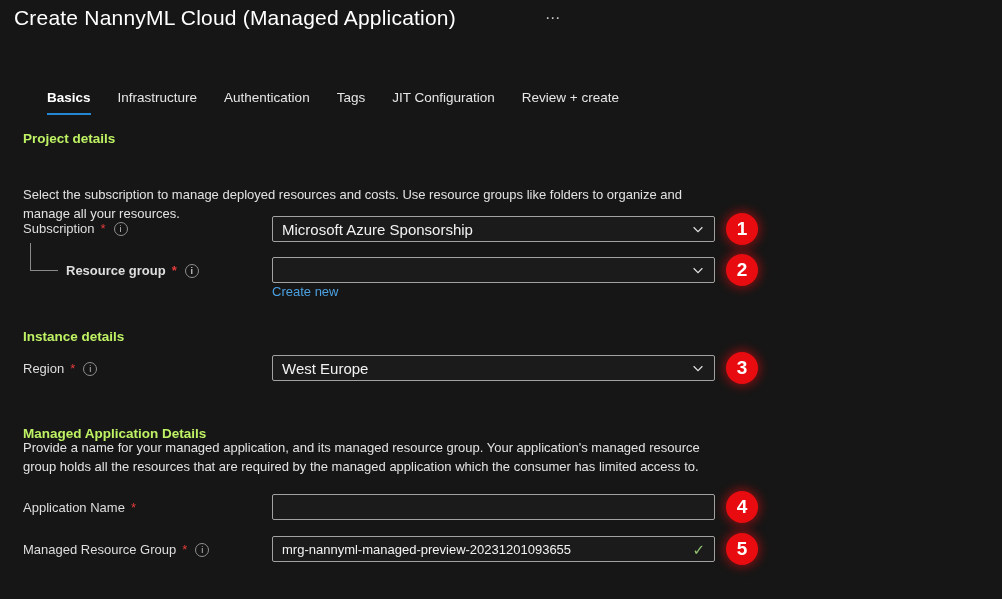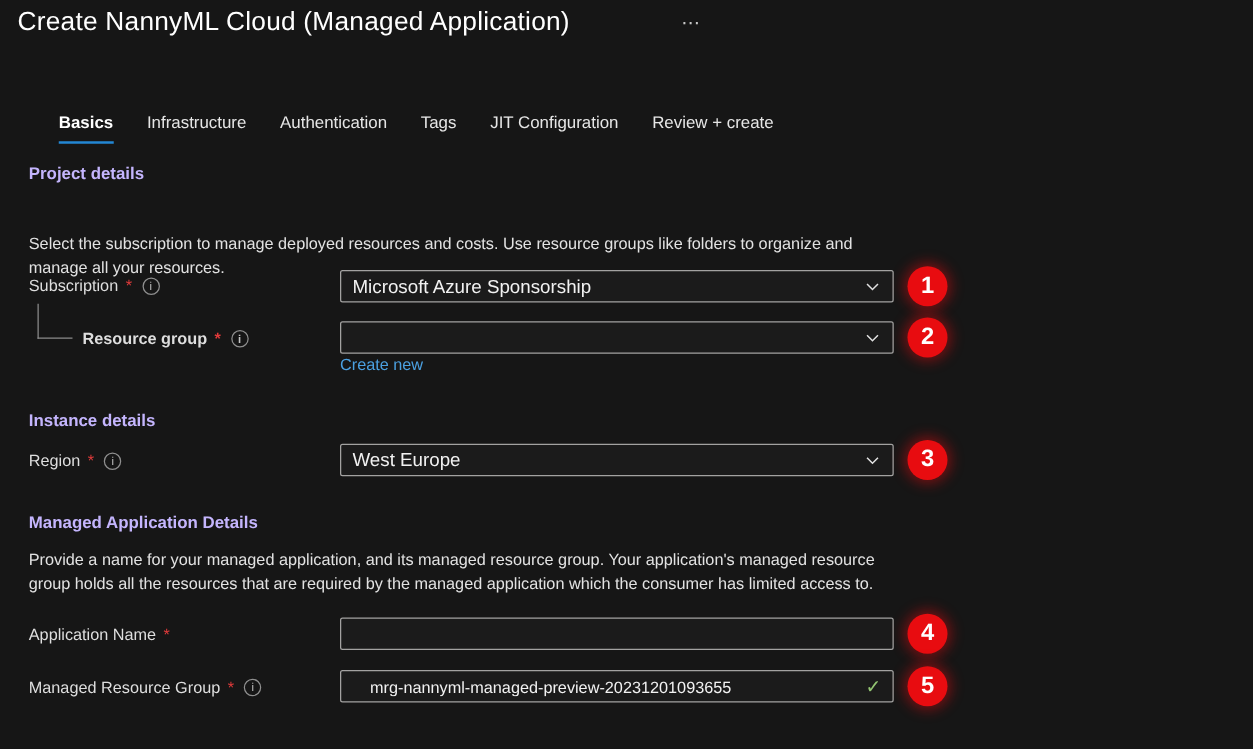--- a/index.html
+++ b/index.html
@@ -55,33 +55,33 @@
     color: #ffffff;
     border-bottom-color: #2387d3;
   }
 
   
   .section-heading {
     position: absolute;
     left: 23px;
     font-size: 13.5px;
     font-weight: bold;
-    color: #c4b5fd;
+    color: #bef264;
   }
   .section-desc {
     position: absolute;
     left: 23px;
     font-size: 13px;
     line-height: 19px;
     color: #e2e2e2;
   }
   #h-project { top: 131px; }
   #p-project { top: 157px; width: 668px; margin-top: 28px; }
   #h-instance { top: 329px; }
-  #h-managed { top: 410px; }
+  #h-managed { top: 426px; }
   #p-managed { top: 438px; width: 684px; }
 
   
   .field-label {
     position: absolute;
     font-size: 13px;
     color: #dedede;
     display: flex;
     align-items: center;
     gap: 5px;
@@ -155,21 +155,20 @@
   .control input {
     flex: 1;
     background: transparent;
     border: none;
     outline: none;
     color: #f2f2f2;
     font-family: inherit;
     font-size: 13px;
     height: 100%;
     padding: 0;
-    margin-left: 14px;
   }
   #dd-subscription { top: 216px; }
   #dd-resource-group { top: 257px; }
   #dd-region { top: 355px; }
   #in-app-name { top: 494px; }
   #in-mrg { top: 536px; }
 
   .link {
     position: absolute;
     left: 272px; top: 284px;

